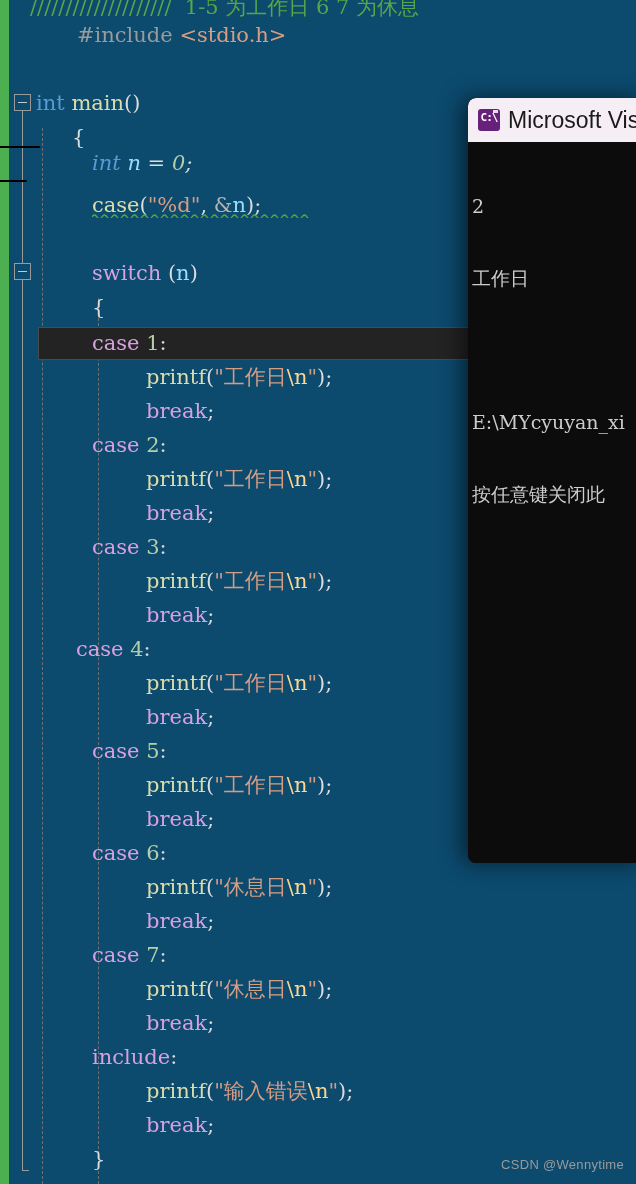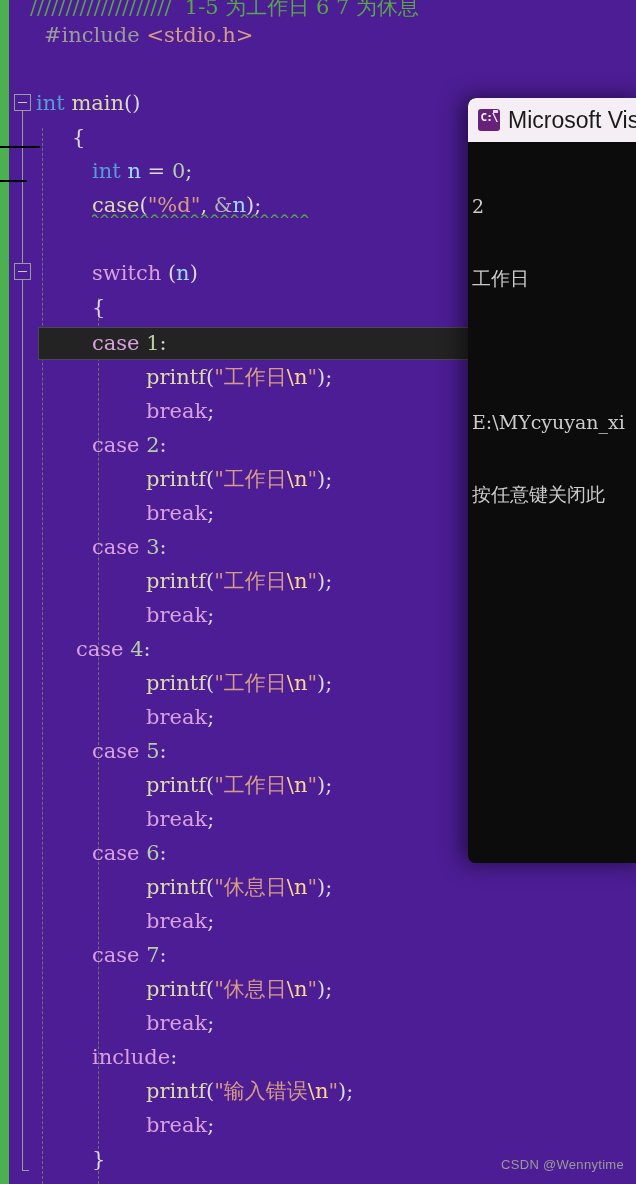--- a/index.html
+++ b/index.html
@@ -12,21 +12,21 @@
     height: 1184px;
     overflow: hidden;
     position: relative;
     font-family: "DejaVu Serif", "Liberation Serif", serif;
   }
 
   
   #editor {
     position: absolute;
     inset: 0;
-    background: #4c1d95;
+    background: #0c4a6e;
   }
 
   
   #change-bar {
     position: absolute;
     left: 0; top: 0;
     width: 9px; height: 1184px;
     background: #4caf50;
   }
 
@@ -105,21 +105,21 @@
   
   .squiggle {
     position: absolute;
     height: 5px;
     overflow: hidden;
   }
   .squiggle svg { display: block; }
 
   
   .t-cmt   { color: #57a64a; }
-  .t-pre   { color: #9b9b9b; }
+  .t-pre   { color: #9b9b9b; margin-left: 33px; }
   .t-inc   { color: #d69d85; }
   .t-kw    { color: #569cd6; }
   .t-ctl   { color: #d8a0df; }
   .t-fn    { color: #dcdcaa; }
   .t-str   { color: #d69d85; }
   .t-esc   { color: #ffd68f; }
   .t-num   { color: #b5cea8; }
   .t-var   { color: #9cdcfe; }
   .t-punc  { color: #dcdcdc; }
   .t-brace { color: #dcdcdc; }
@@ -240,21 +240,21 @@
     <div class="ln" style="top:52px;"></div>
 
     <div class="ln" style="top:86px;text-decoration:underline;">
       <span class="code-text" style="left:36px;"><span class="t-kw">int</span> <span class="t-fn">main</span><span class="t-paren">()</span></span>
     </div>
 
     <div class="ln" style="top:120px;">
       <span class="code-text" style="left:72px;"><span class="t-brace">{</span></span>
     </div>
 
-    <div class="ln" style="top:154px;">
+    <div class="ln" style="top:146px;font-style:italic;">
       <span class="code-text" style="left:92px;"><span class="t-kw">int</span> <span class="t-var">n</span> <span class="t-punc">=</span> <span class="t-num">0</span><span class="t-punc">;</span></span>
     </div>
 
     <div class="ln" style="top:188px;">
       <span class="code-text" style="left:92px;"><span class="t-fn">case</span><span class="t-paren">(</span><span class="t-str">"%d"</span><span class="t-punc">,</span> <span class="t-amp">&amp;</span><span class="t-var">n</span><span class="t-paren">)</span><span class="t-punc">;</span></span>
     </div>
 
     <div class="ln" style="top:222px;"></div>
 
     <div class="ln" style="top:256px;">

